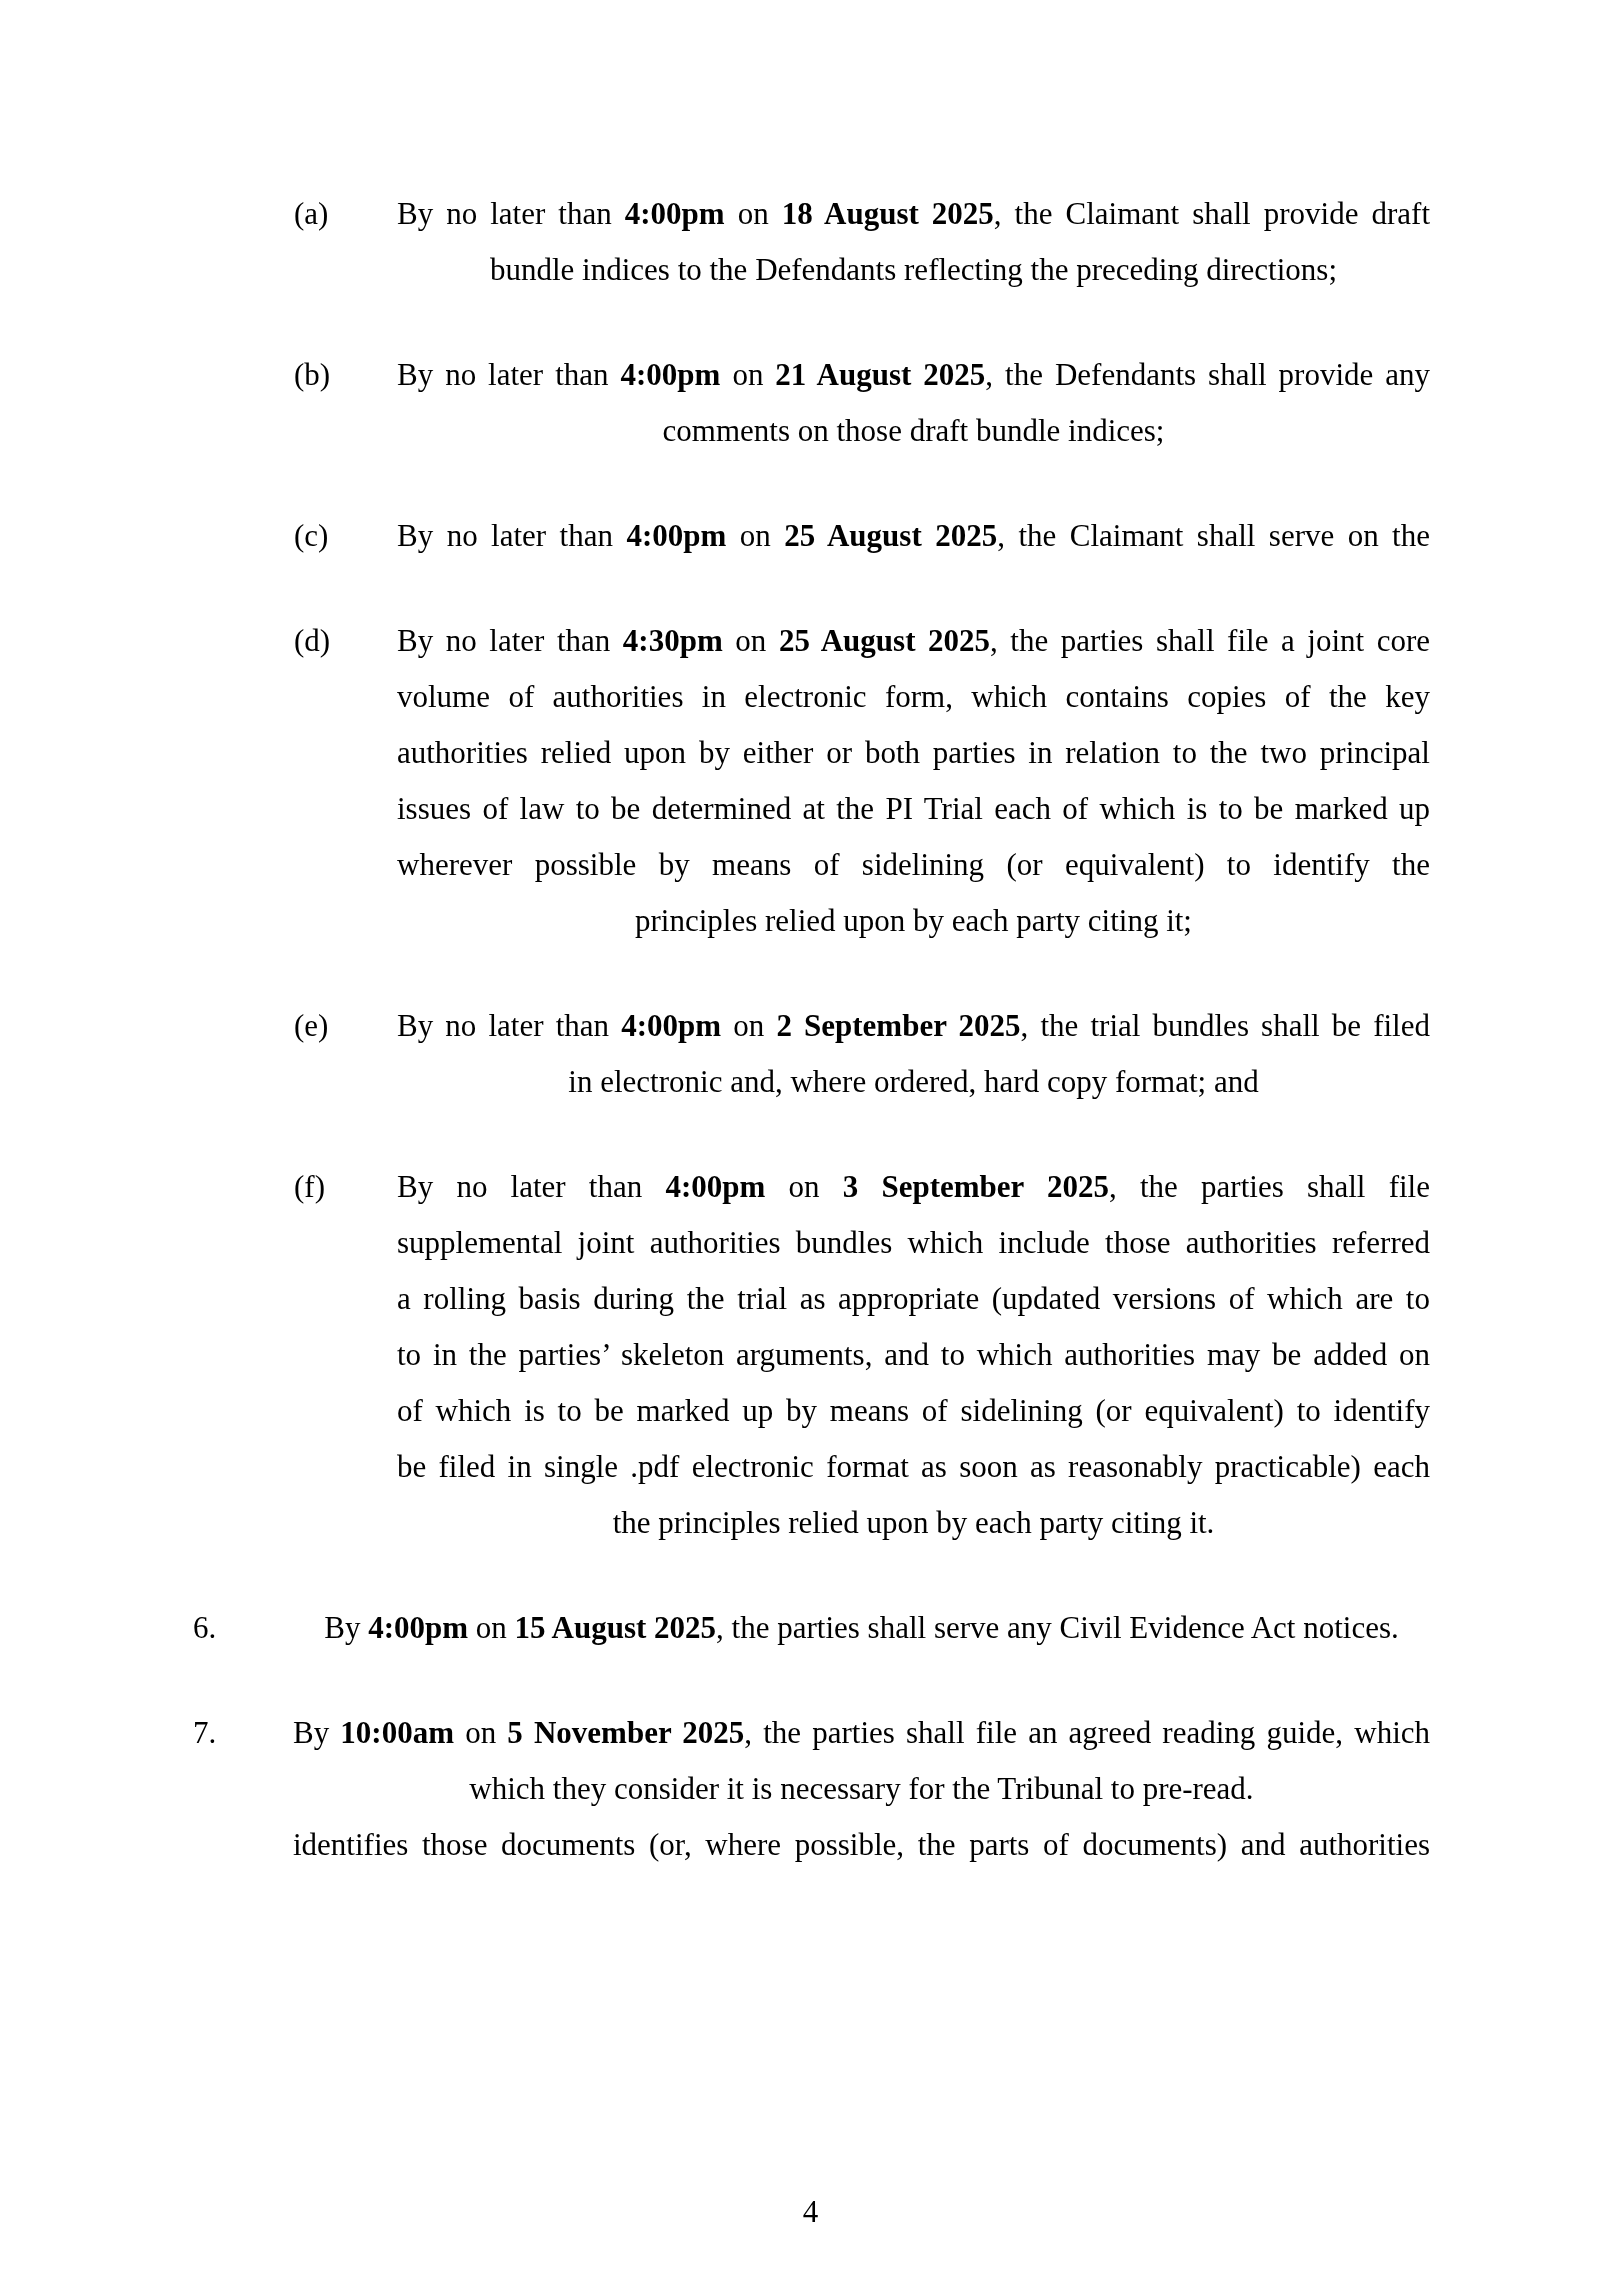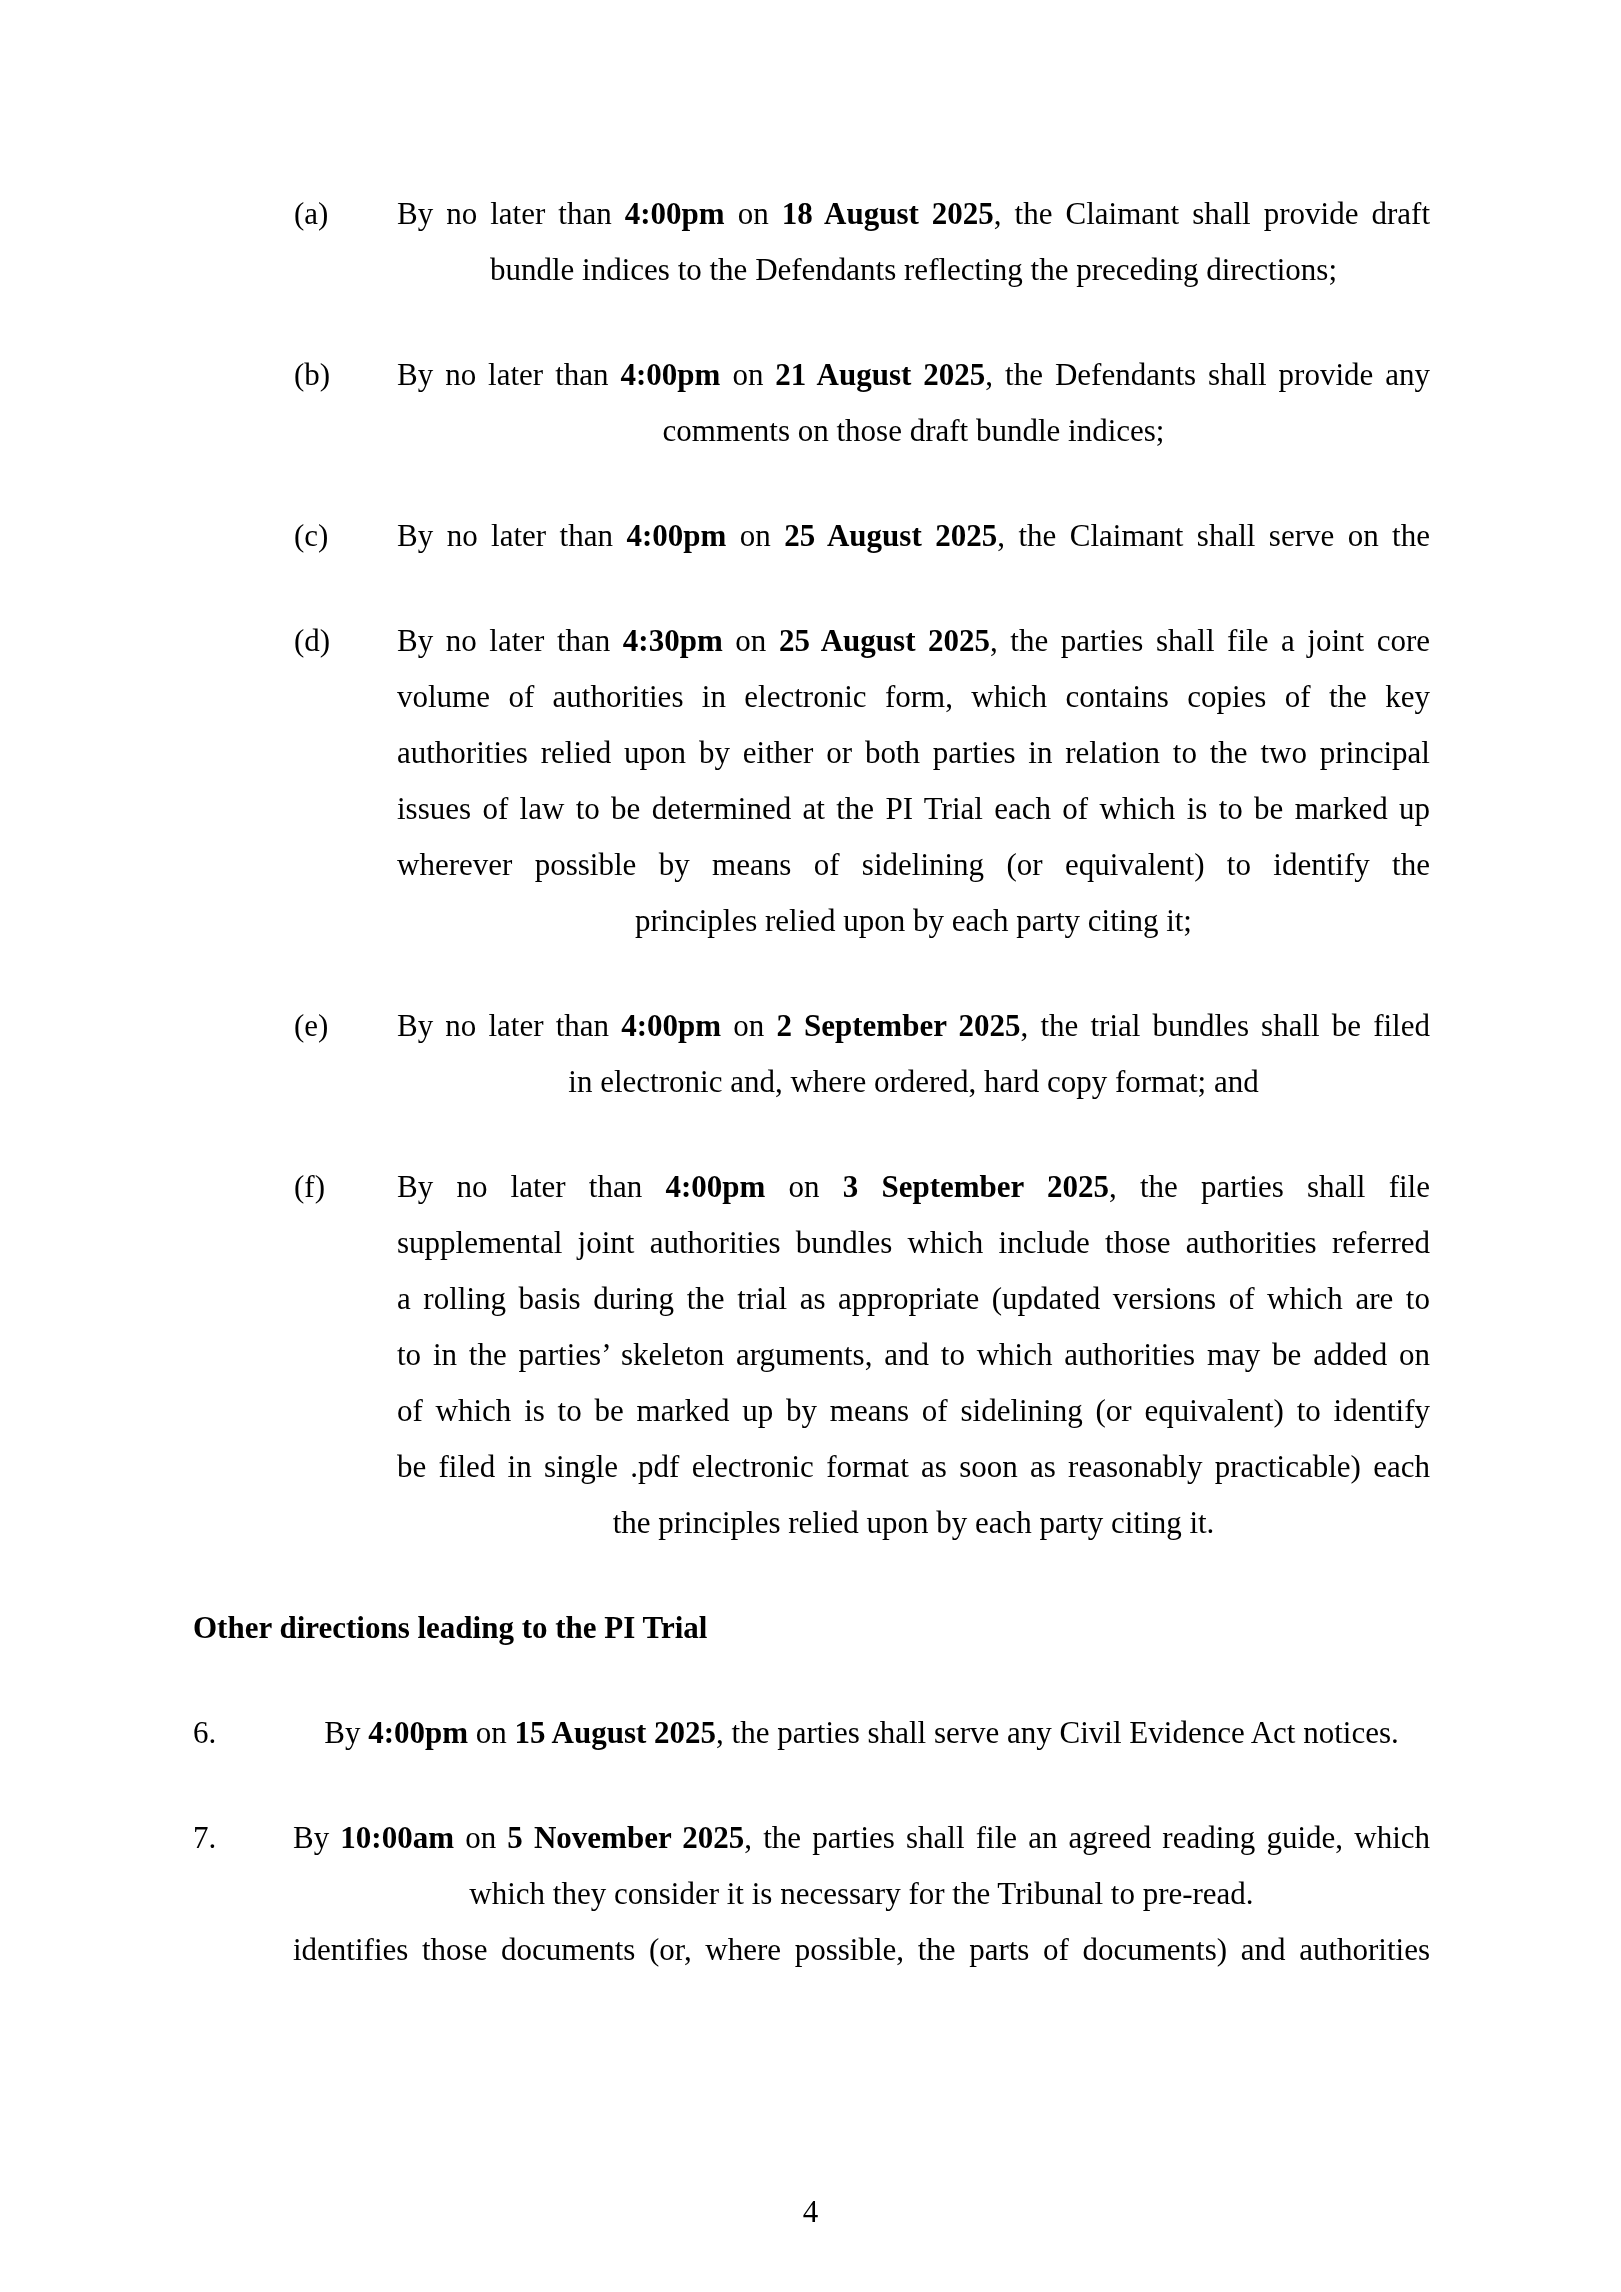--- a/index.html
+++ b/index.html
@@ -93,21 +93,20 @@
             <div class="line just"><span>By no later than </span><span class="b">4:00pm</span><span> on </span><span class="b">3 September 2025</span><span>, the parties shall file</span></div>
             <div class="line just"><span>supplemental joint authorities bundles which include those authorities referred</span></div>
             <div class="line just"><span>a rolling basis during the trial as appropriate (updated versions of which are to</span></div>
             <div class="line just"><span>to in the parties’ skeleton arguments, and to which authorities may be added on</span></div>
             <div class="line just"><span>of which is to be marked up by means of sidelining (or equivalent) to identify</span></div>
             <div class="line just"><span>be filed in single .pdf electronic format as soon as reasonably practicable) each</span></div>
             <div class="line"><span>the principles relied upon by each party citing it.</span></div>
           </div>
         </div>
       </div>
-    <div class="heading">Other directions leading to the PI Trial</div>
     <div id="numparas">
         <div class="para numpara">
           <span class="numlabel">6.</span>
           <div class="numtext">
             <div class="line"><span>By </span><span class="b">4:00pm</span><span> on </span><span class="b">15 August 2025</span><span>, the parties shall serve any Civil Evidence Act notices.</span></div>
           </div>
         </div>
         <div class="para numpara">
           <span class="numlabel">7.</span>
           <div class="numtext">

